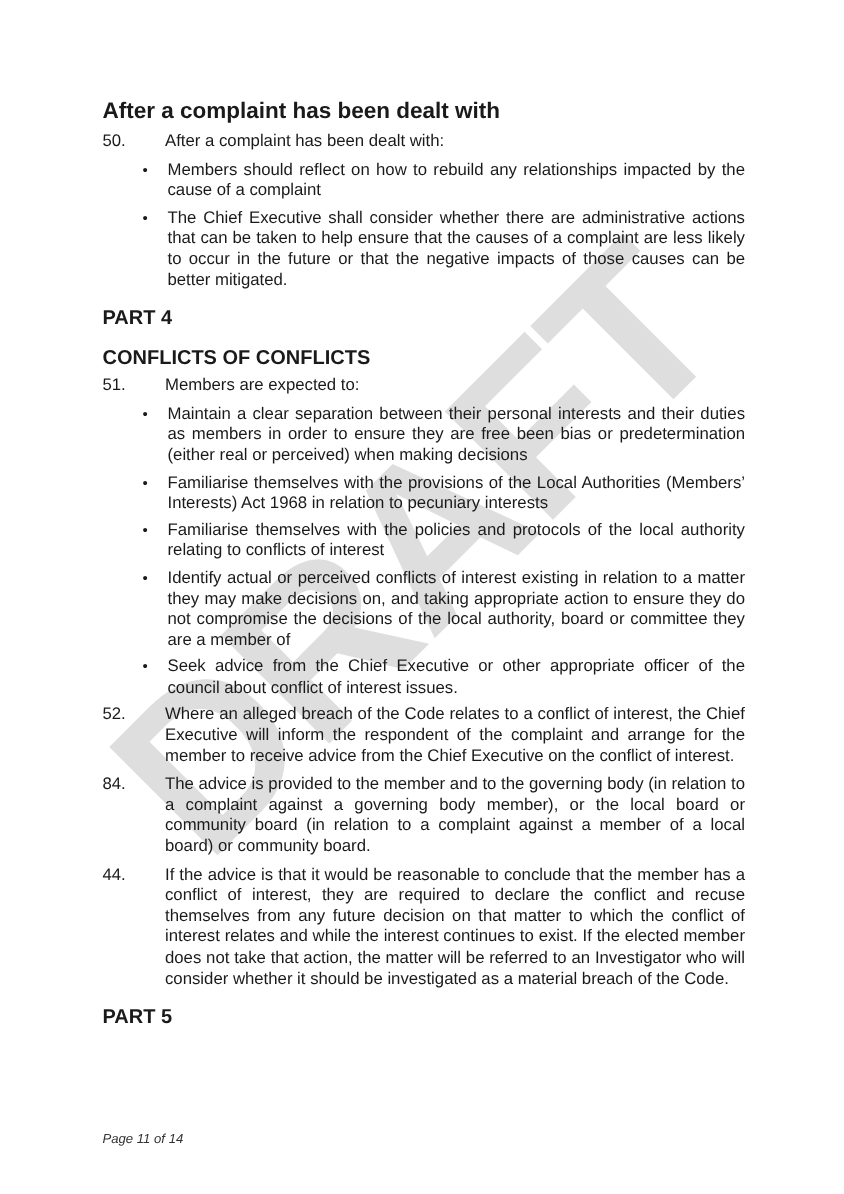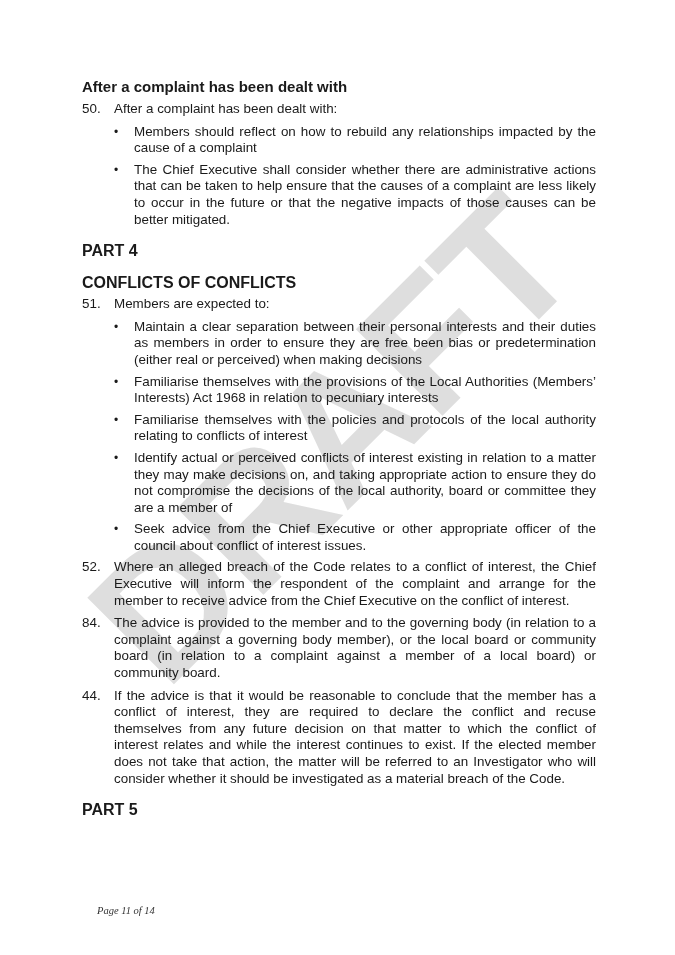--- a/index.html
+++ b/index.html
@@ -10,33 +10,33 @@
     .page { position: absolute; left: 0; top: 0; width: 675px; height: 955px; }
     .watermark {
       position: absolute; left: 58px; top: 405px; width: 440px;
       font-family: "Liberation Sans", sans-serif; font-weight: bold;
       font-size: 178px; letter-spacing: -2px; color: rgba(160,160,160,0.35);
       transform: rotate(-45deg); transform-origin: center;
       text-align: center; line-height: 1; pointer-events: none; z-index: 0;
       -webkit-text-stroke: 0;
     }
     .content { position: absolute; left: 82px; top: 78px; width: 514px; z-index: 1; }
-    .subheading { font-weight: bold; font-size: 15px; margin: 0 0 6px 0; }
+    .subheading { font-weight: bold; font-size: 18px; margin: 0 0 6px 0; }
     .part { font-weight: bold; font-size: 16px; margin: 0; }
     .section-title { font-weight: bold; font-size: 16px; margin: 0 0 4px 0; }
-    .para { display: flex; font-size: 13.4px; line-height: 16.6px; margin: 0 0 6px 0; }
+    .para { display: flex; font-size: 13.4px; line-height: 16.6px; margin: 0 0 6px 0; gap: 18px; }
     .para .num { width: 32px; flex: none; }
     .para .body { flex: 1; text-align: justify; }
     .bullets { list-style: none; margin: 0 0 4px 0; padding: 0 0 0 32px; }
     .bullets li { display: flex; font-size: 13.4px; line-height: 16.6px; margin: 0 0 5px 0; }
     .bullets .dot { width: 20px; flex: none; font-size: 12px; }
     .bullets .txt { flex: 1; text-align: justify; }
     .footer {
-      position: absolute; left: 97px; top: 905px;
-      font-family: Liberation Serif, serif; font-style: italic;
+      position: absolute; left: 82px; top: 905px;
+      font-family: Liberation Sans, sans-serif; font-style: italic;
       font-size: 10.5px; color: #333;
     }
   </style>
 </head>
 <body>
 
 <div class="page">
 
   <div class="watermark">DRAFT</div>
 

